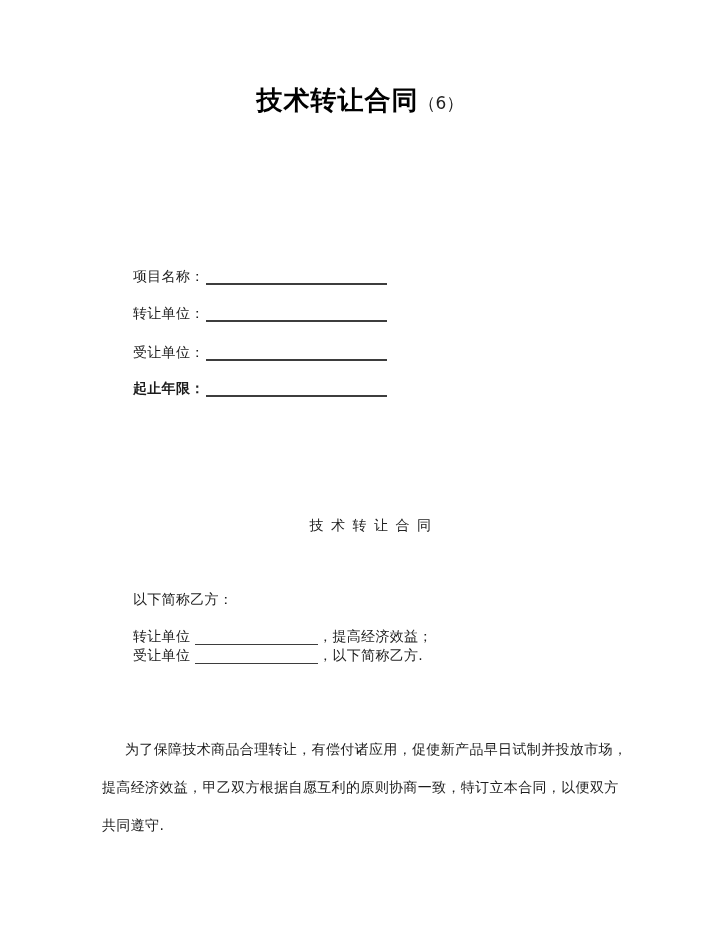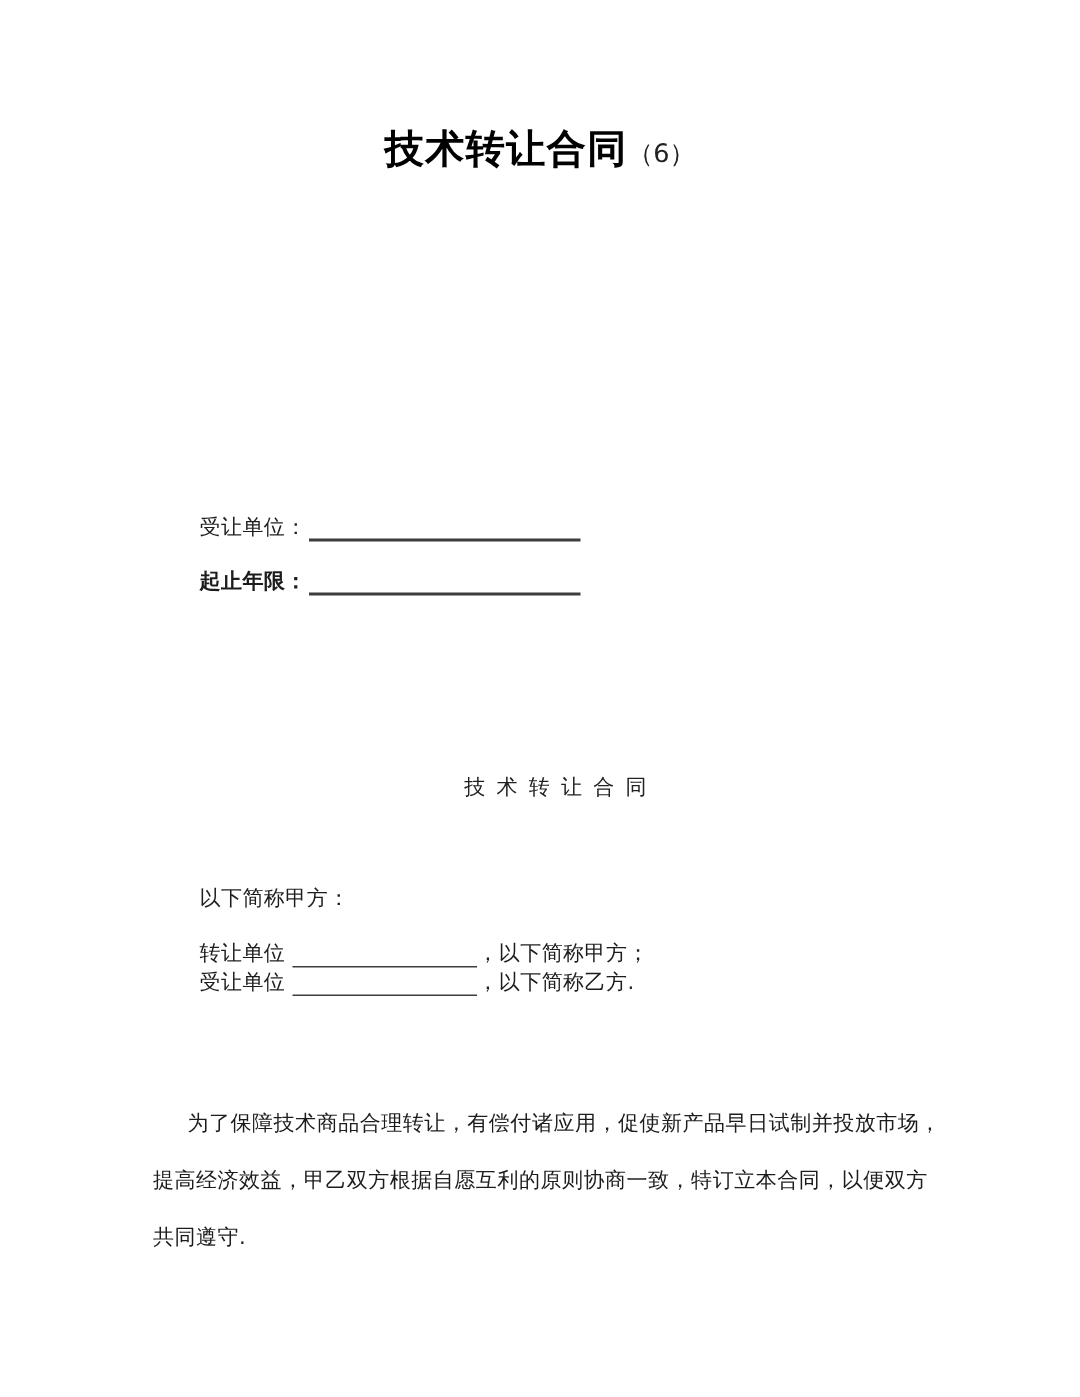--- a/index.html
+++ b/index.html
@@ -86,34 +86,40 @@
 </style>
 </head>
 <body>
 
 <div class="page">
 
   <div class="doc-title">
     <span class="main">技术转让合同</span><span class="num">（6）</span>
   </div>
 
+  <div class="field-row row-0">
+    <span>项目名称：</span><span class="blank"></span>
+  </div>
+  <div class="field-row row-1">
+    <span>转让单位：</span><span class="blank"></span>
+  </div>
   <div class="field-row row-2">
     <span>受让单位：</span><span class="blank"></span>
   </div>
   <div class="field-row row-3">
     <span>起止年限：</span><span class="blank"></span>
   </div>
 
 
   <div class="section-title">技术转让合同</div>
 
-  <div class="parties-intro">以下简称甲方：</div>
+  <div class="parties-intro">以下简称乙方：</div>
 
   <div class="party-row party-a">
-    <span>转让单位</span><span class="blank"></span><span>，以下简称甲方；</span>
+    <span>转让单位</span><span class="blank"></span><span>，提高经济效益；</span>
   </div>
   <div class="party-row party-b">
     <span>受让单位</span><span class="blank"></span><span>，以下简称乙方.</span>
   </div>
 
   <div class="preamble-line pline-0">为了保障技术商品合理转让，有偿付诸应用，促使新产品早日试制并投放市场，</div>
   <div class="preamble-line pline-1">提高经济效益，甲乙双方根据自愿互利的原则协商一致，特订立本合同，以便双方</div>
   <div class="preamble-line pline-2">共同遵守.</div>
 
 </div>

